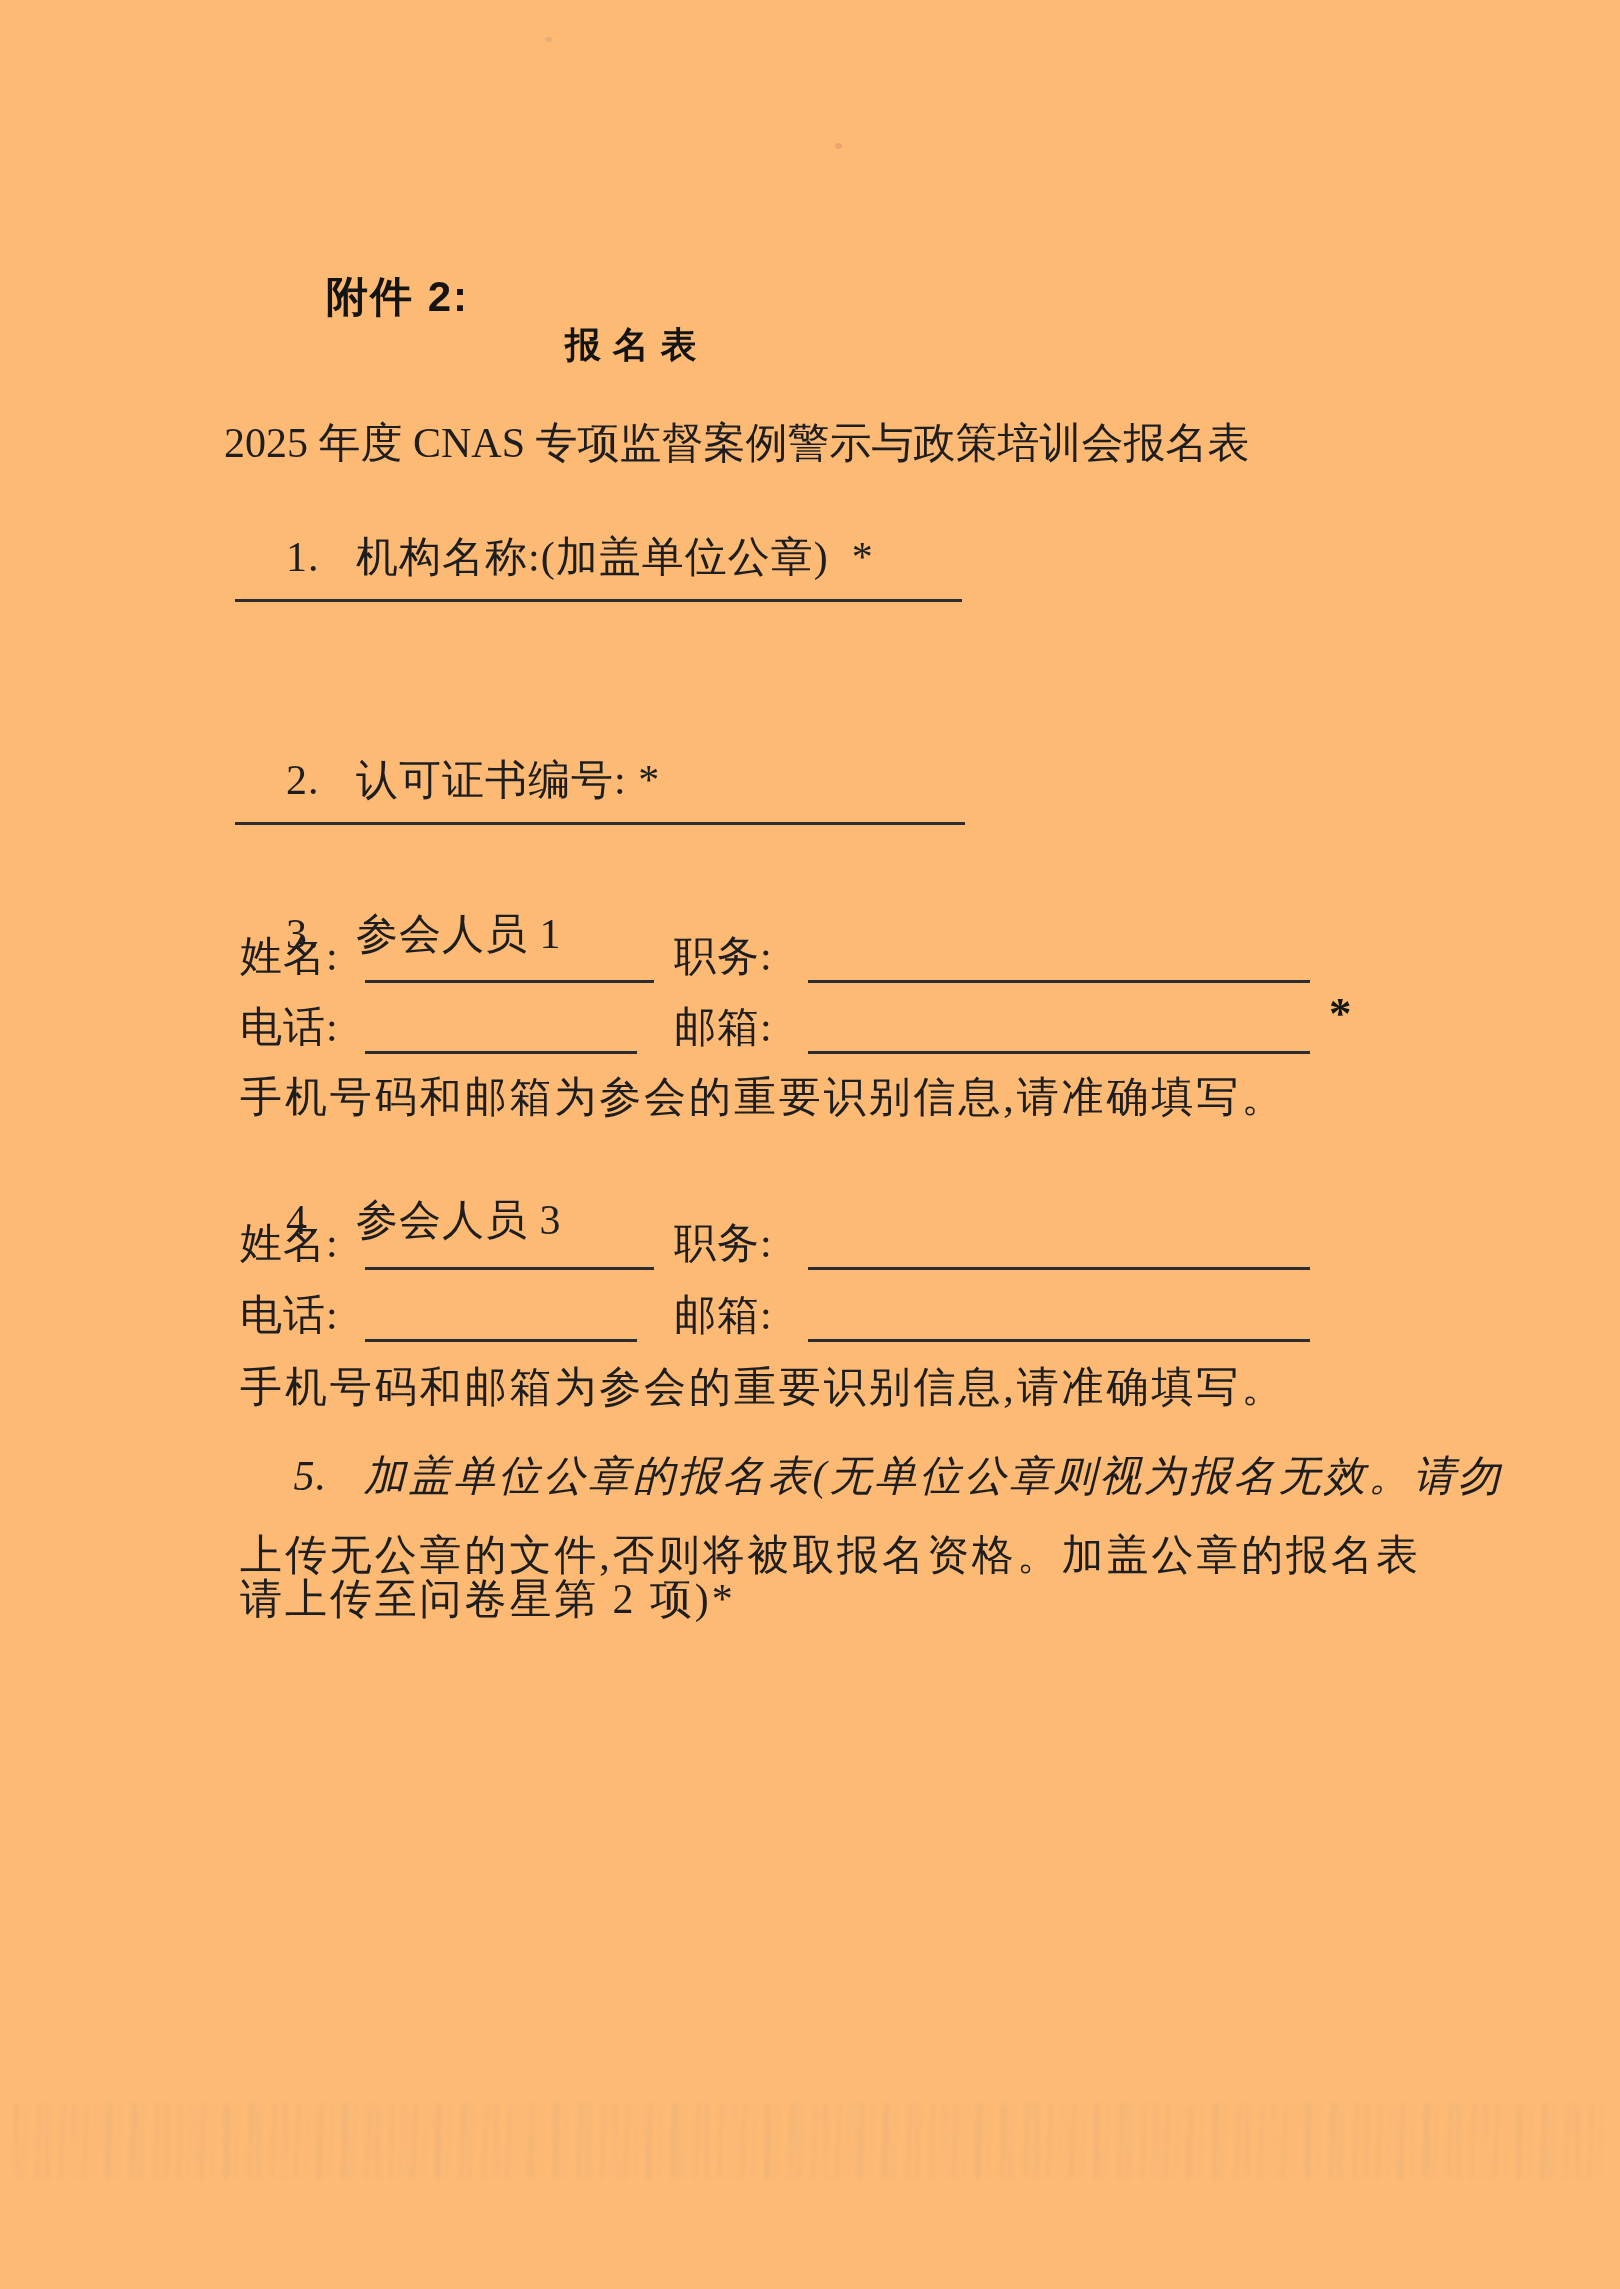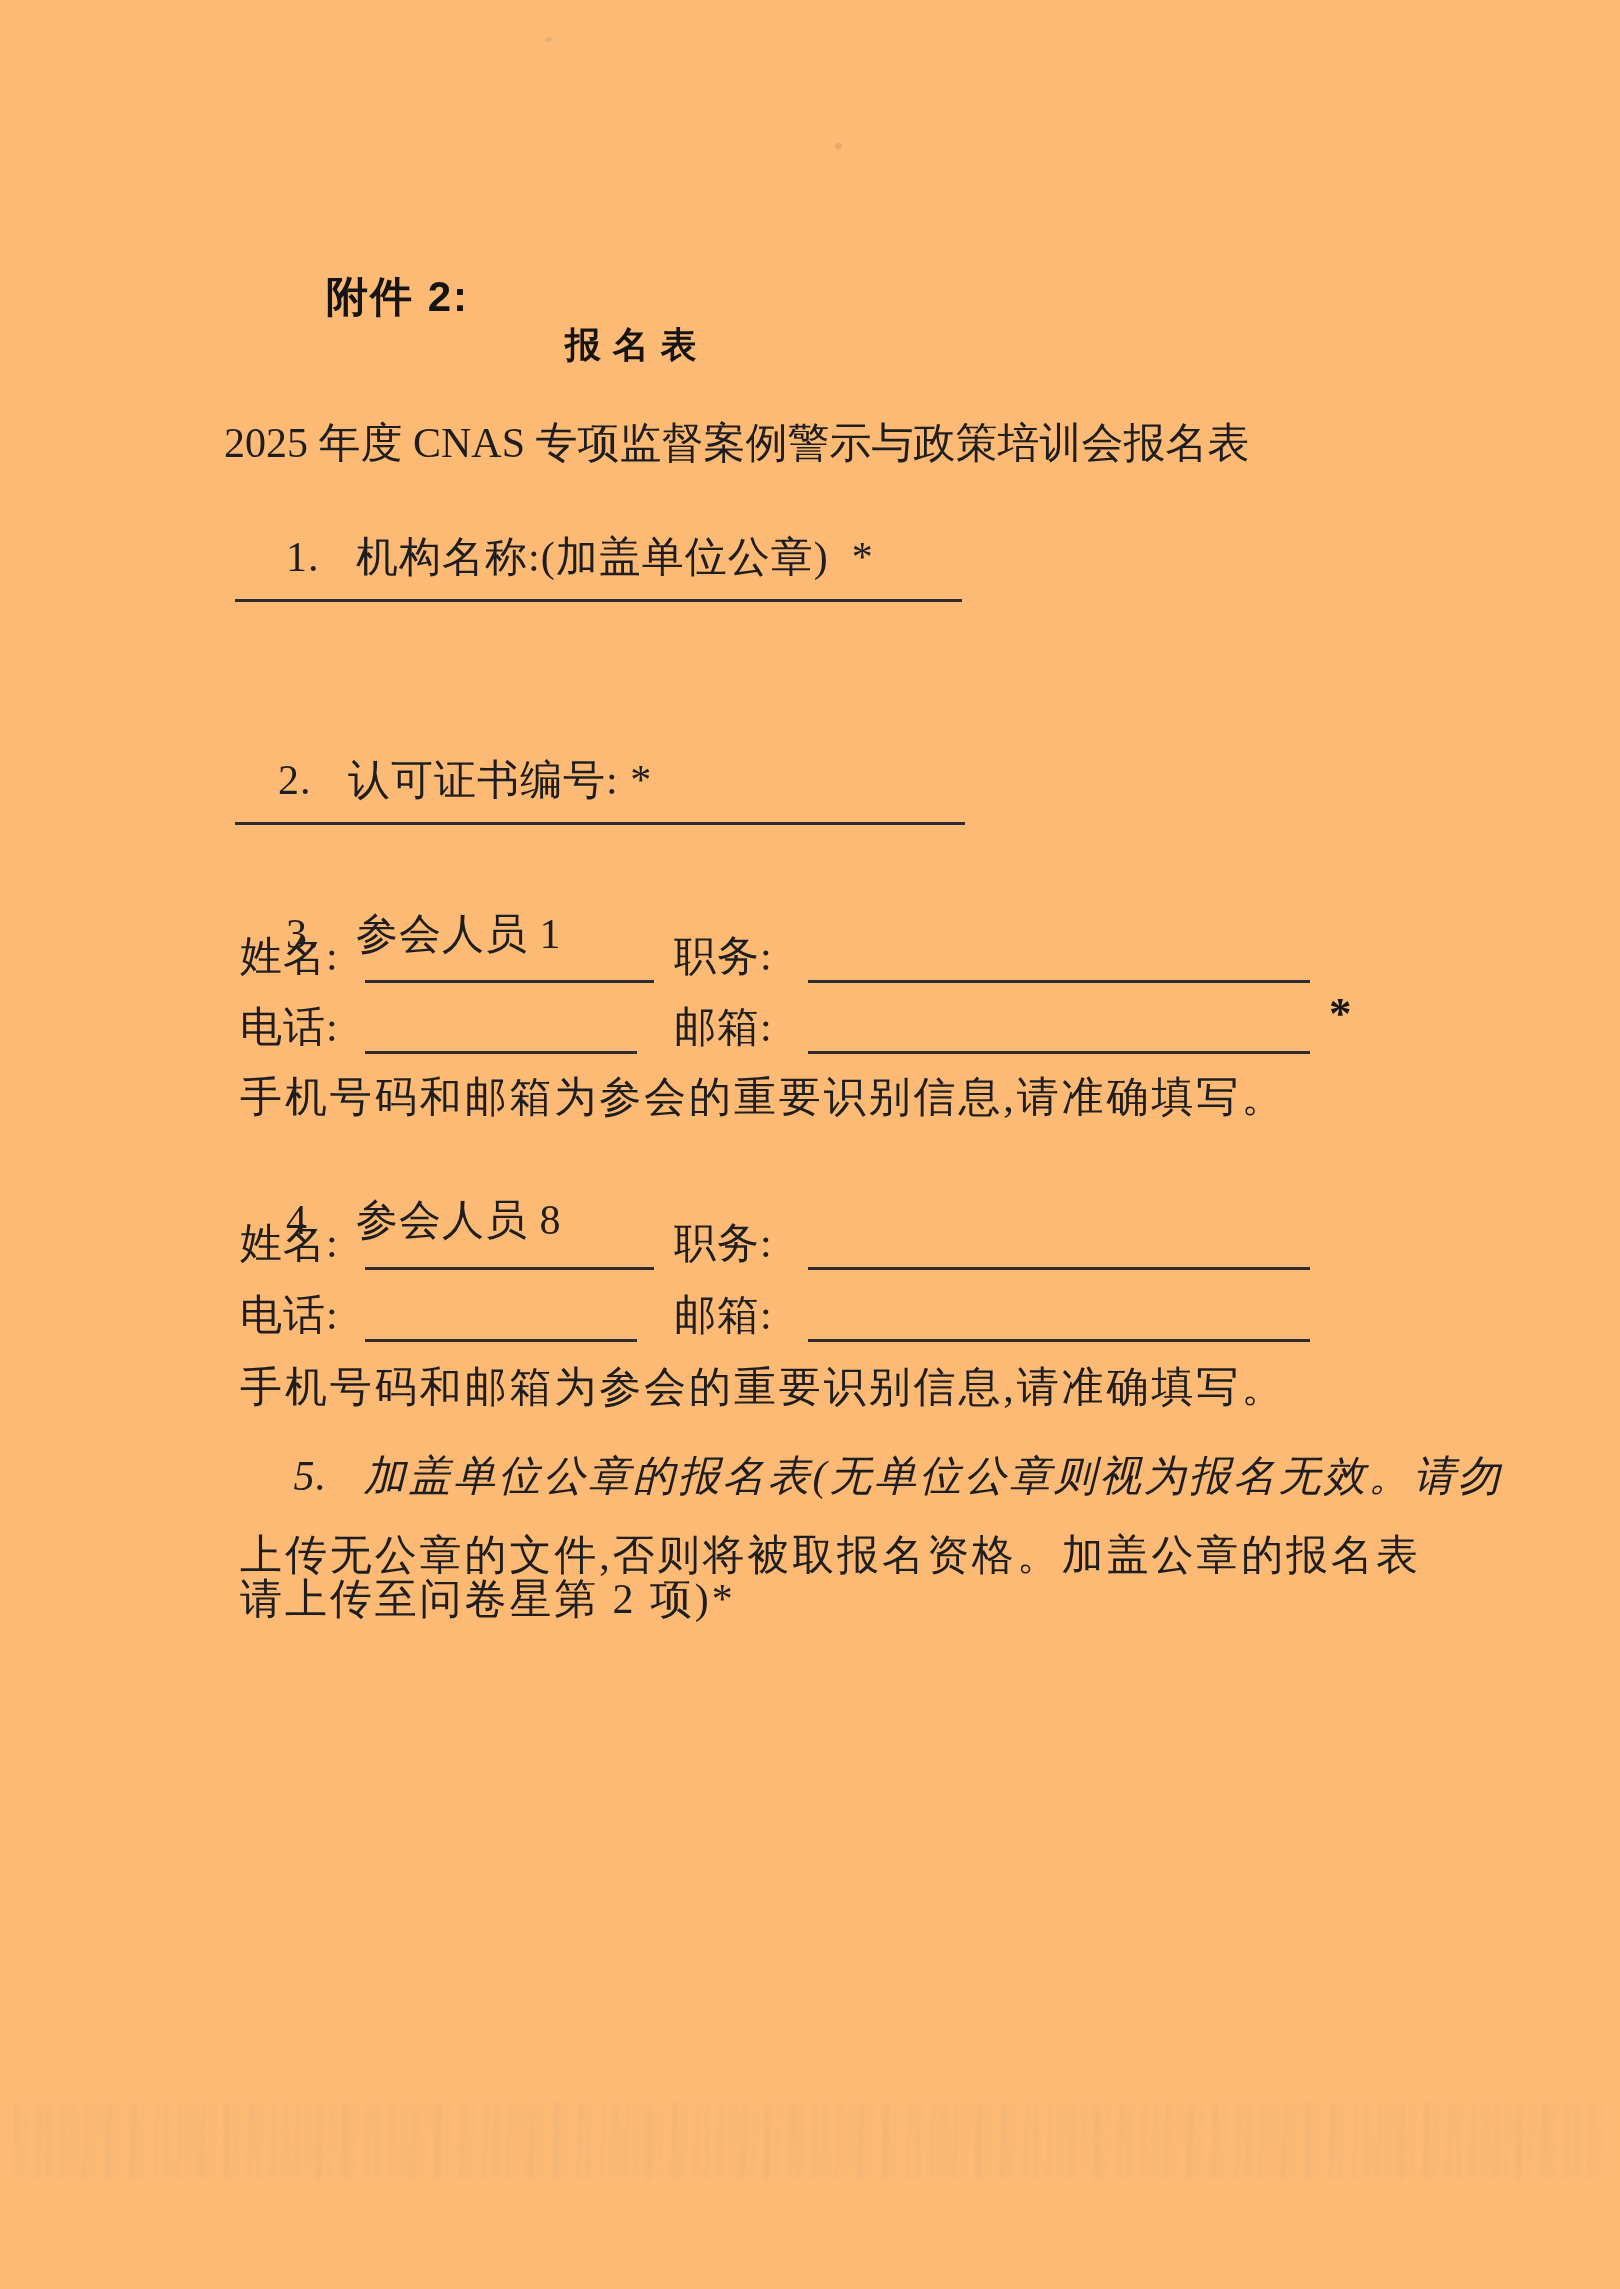--- a/index.html
+++ b/index.html
@@ -93,21 +93,21 @@
 
   <div class="abs heading-font" style="left:565px; top:324px; font-size:36px; letter-spacing:11.8px;">报名表</div>
 
   <div class="abs body-text" style="left:224px; top:419px; letter-spacing:0;">2025 年度 CNAS 专项监督案例警示与政策培训会报名表</div>
 
   <div class="abs body-text" style="left:240px; top:485px;">
     <span class="num">1.</span><span>机构名称:(加盖单位公章)  *</span>
   </div>
   <div class="fill-line" style="left:235px; top:599px; width:727px;"></div>
 
-  <div class="abs body-text" style="left:232px; top:708px;">
+  <div class="abs body-text" style="left:240px; top:708px;">
     <span class="num">2.</span><span>认可证书编号: *</span>
   </div>
   <div class="fill-line" style="left:235px; top:822px; width:730px;"></div>
 
   <div class="abs body-text" style="left:240px; top:862px;">
     <span class="num">3.</span><span>参会人员 1</span>
   </div>
 
   <div class="abs body-text" style="left:240px; top:932px;">姓名:</div>
   <div class="fill-line" style="left:365px; top:980px; width:289px;"></div>
@@ -116,21 +116,21 @@
 
   <div class="abs body-text" style="left:240px; top:1003px;">电话:</div>
   <div class="fill-line" style="left:365px; top:1051px; width:272px;"></div>
   <div class="abs body-text" style="left:674px; top:1003px;">邮箱:</div>
   <div class="fill-line" style="left:808px; top:1051px; width:502px;"></div>
   <div class="abs asterisk" style="left:1329px; top:988px;">*</div>
 
   <div class="abs body-text spaced" style="left:240px; top:1073px;">手机号码和邮箱为参会的重要识别信息,请准确填写。</div>
 
   <div class="abs body-text" style="left:240px; top:1148px;">
-    <span class="num">4.</span><span>参会人员 8</span>
+    <span class="num">4.</span><span>参会人员 3</span>
   </div>
 
   <div class="abs body-text" style="left:240px; top:1219px;">姓名:</div>
   <div class="fill-line" style="left:365px; top:1267px; width:289px;"></div>
   <div class="abs body-text" style="left:674px; top:1219px;">职务:</div>
   <div class="fill-line" style="left:808px; top:1267px; width:502px;"></div>
 
   <div class="abs body-text" style="left:240px; top:1291px;">电话:</div>
   <div class="fill-line" style="left:365px; top:1339px; width:272px;"></div>
   <div class="abs body-text" style="left:674px; top:1291px;">邮箱:</div>

